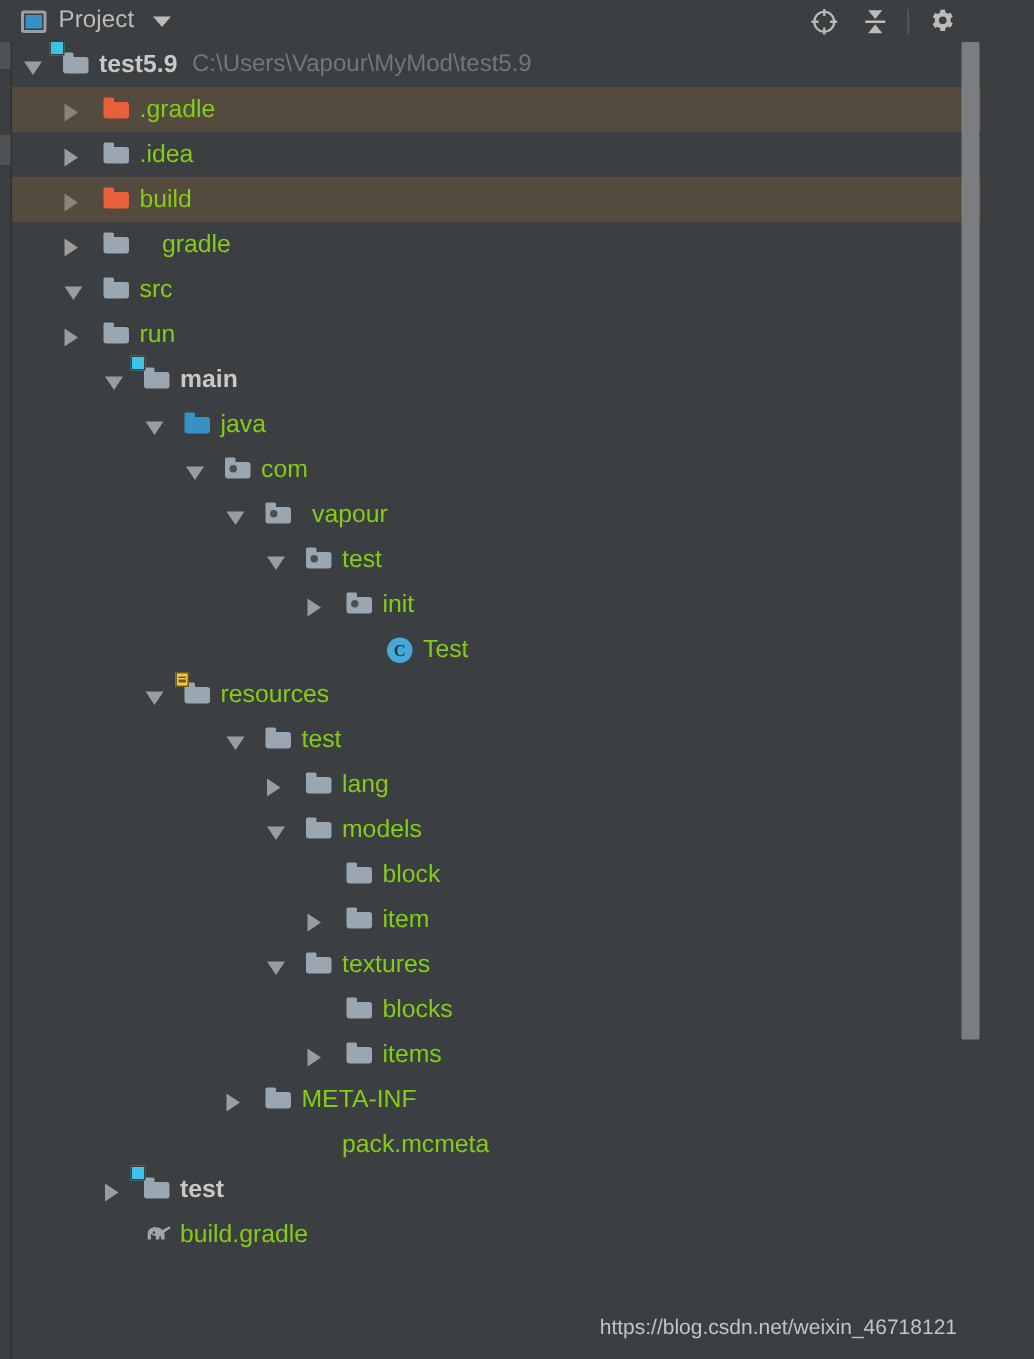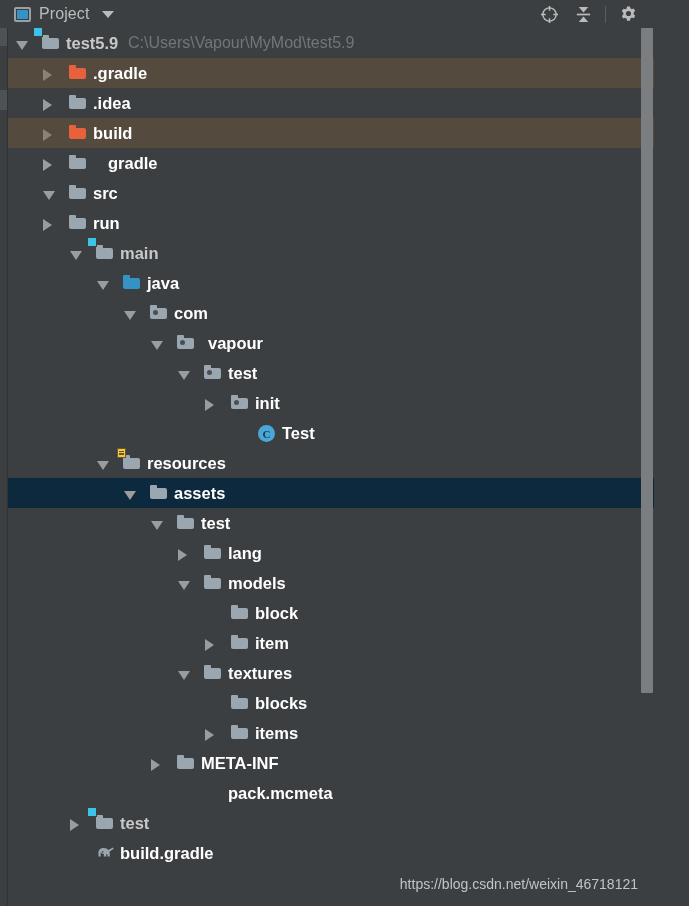--- a/index.html
+++ b/index.html
@@ -146,24 +146,23 @@
 
   .icon {
     position: absolute;
     top: 7px;
     width: 18px;
     height: 16px;
   }
   .label {
     position: absolute;
     font-size: 16.5px;
-    color: #ffffff;
+    color: #84cc16;
     line-height: 30px;
     top: 0;
-    font-weight: bold;
   }
   .label.bold { font-weight: bold; color: #c8c8c8; }
   .path {
     position: absolute;
     font-size: 16px;
     color: #72767a;
     line-height: 30px;
     top: 0;
   }
 
@@ -455,25 +454,20 @@
       </div>
       <div class="row">
         <span class="arrow open" style="left: 89px;"></span>
         <span class="icon" style="left: 115px;"><span class="folder gray"><span class="tab"></span><span class="body"></span><span class="badge-res">
               <i></i>
               <i></i>
               <i></i>
             </span></span></span>
         <span class="label" style="left: 139px;">resources</span>
       </div>
-      <div class="row selected">
-        <span class="arrow open" style="left: 116px;"></span>
-        <span class="icon" style="left: 142px;"><span class="folder gray"><span class="tab"></span><span class="body"></span></span></span>
-        <span class="label" style="left: 166px;">assets</span>
-      </div>
       <div class="row">
         <span class="arrow open" style="left: 143px;"></span>
         <span class="icon" style="left: 169px;"><span class="folder gray"><span class="tab"></span><span class="body"></span></span></span>
         <span class="label" style="left: 193px;">test</span>
       </div>
       <div class="row">
         <span class="arrow closed" style="left: 170px;"></span>
         <span class="icon" style="left: 196px;"><span class="folder gray"><span class="tab"></span><span class="body"></span></span></span>
         <span class="label" style="left: 220px;">lang</span>
       </div>

